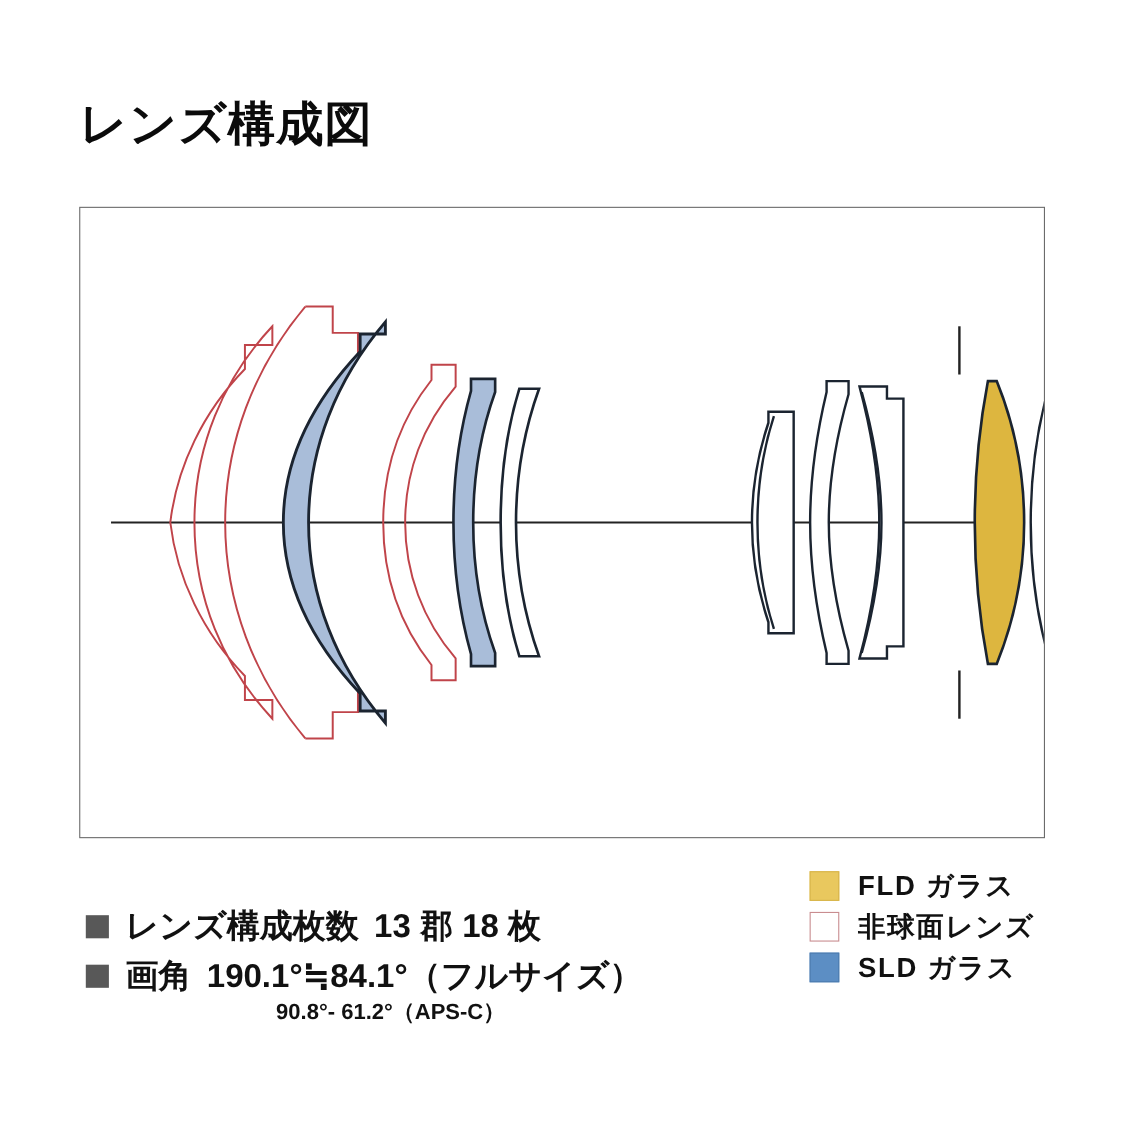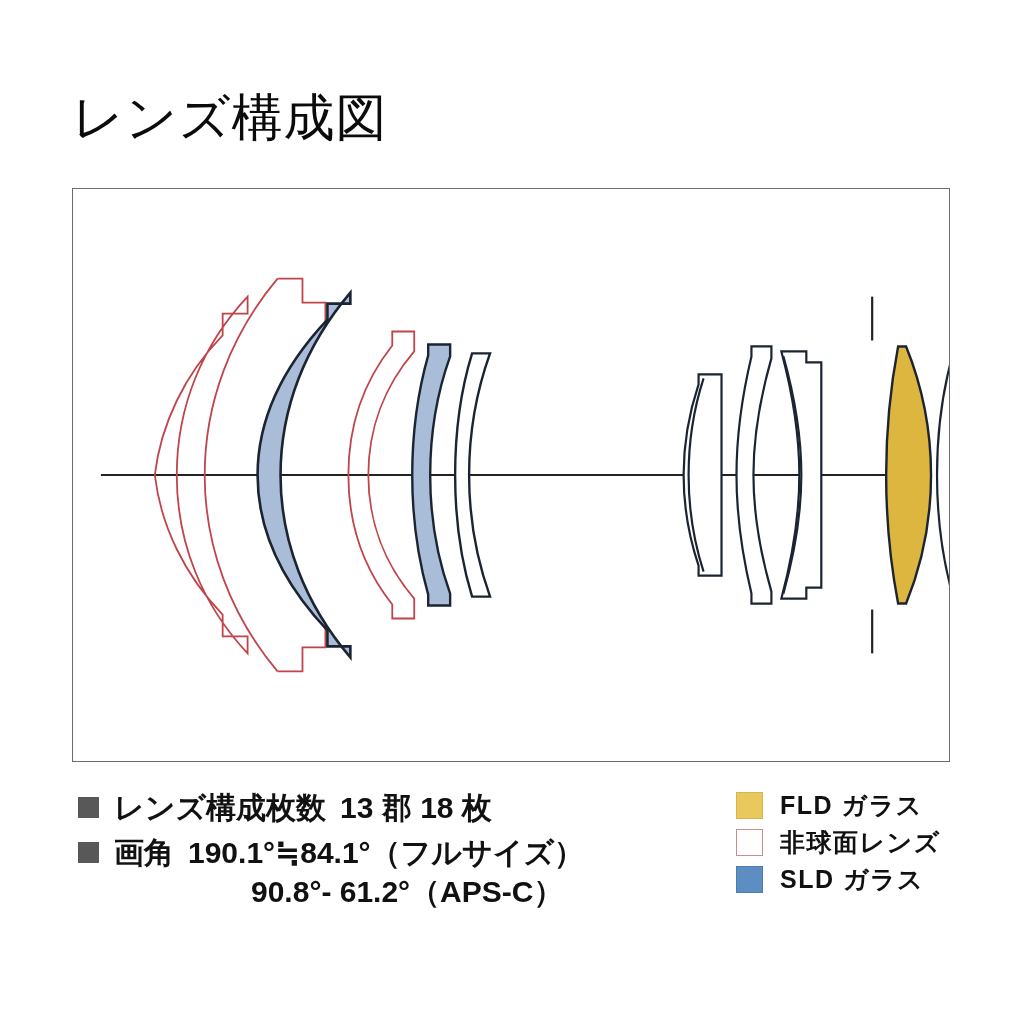--- a/index.html
+++ b/index.html
@@ -18,22 +18,22 @@
   #page {
     position: absolute;
     left: 0; top: 0;
     width: 1024px;
     height: 1024px;
   }
   .page-title {
     position: absolute;
     left: 72px;
     top: 92px;
-    font-size: 51px;
-    font-weight: normal;
+    font-size: 43px;
+    font-weight: bold;
     letter-spacing: 1px;
     line-height: 1.0;
     color: #0b0b0b;
     white-space: nowrap;
   }
   .diagram-frame {
     position: absolute;
     left: 72px;
     top: 188px;
     width: 878px;
@@ -43,21 +43,21 @@
     background: #ffffff;
   }
   .diagram-frame svg {
     display: block;
     width: 100%;
     height: 100%;
   }
   .specs {
     position: absolute;
     left: 78px;
-    top: 788px;
+    top: 823px;
     width: 600px;
   }
   .spec-row {
     display: flex;
     align-items: flex-start;
     margin-bottom: 4px;
   }
   .bullet {
     width: 21px;
     height: 21px;
@@ -68,21 +68,21 @@
   }
   .spec-text {
     font-size: 30px;
     font-weight: bold;
     line-height: 1.36;
     color: #111111;
     white-space: nowrap;
   }
   .spec-label { margin-right: 14px; }
   .spec-sub {
-    font-size: 30px;
+    font-size: 20px;
     font-weight: bold;
     line-height: 1.36;
     color: #111111;
     margin-left: 137px;
     white-space: nowrap;
     margin-top: -2px;
   }
   .legend {
     position: absolute;
     left: 736px;

